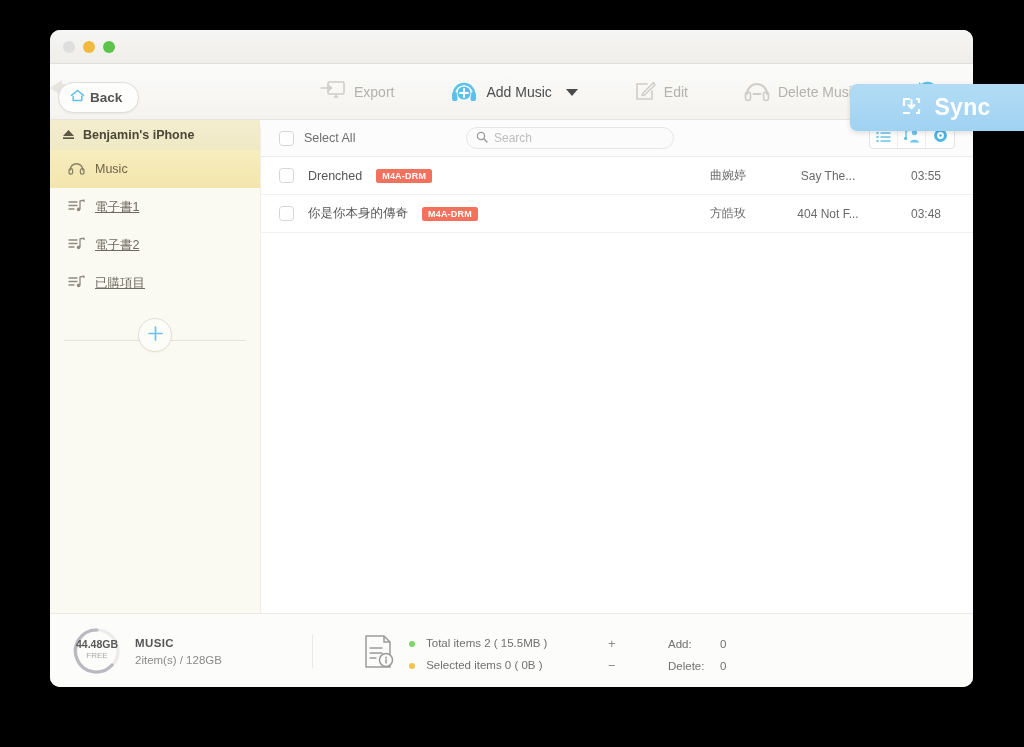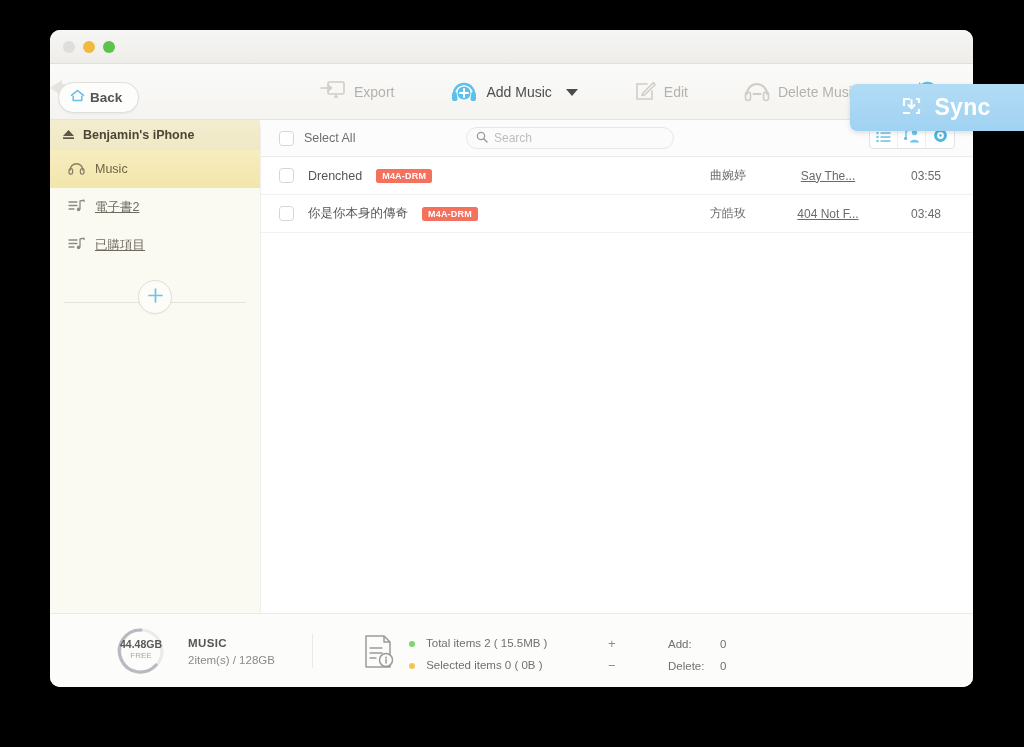--- a/index.html
+++ b/index.html
@@ -211,37 +211,37 @@
     letter-spacing: 0.2px;
     white-space: nowrap;
   }
   .col-artist {
     position: absolute; right: 200px; width: 90px;
     text-align: center; font-size: 12px; color: #6a6a6a;
   }
   .col-album {
     position: absolute; right: 95px; width: 100px;
     text-align: center; font-size: 12px; color: #6a6a6a;
-    white-space: nowrap; overflow: hidden; text-overflow: ellipsis; text-decoration: underline;
+    white-space: nowrap; overflow: hidden; text-overflow: ellipsis;
   }
   .col-time {
     position: absolute; right: 12px; width: 70px;
     text-align: center; font-size: 12px; color: #6a6a6a;
   }
 
   
   .statusbar {
     position: absolute; left: 0; right: 0; bottom: 0;
     height: 74px;
     background: #fcfcfb;
     border-top: 1px solid #eceae5;
   }
   .storage-block {
     position: absolute; left: 22px; top: 12px;
-    display: flex; align-items: center; gap: 22px; margin-left: 44px;
+    display: flex; align-items: center; gap: 13px;
   }
   .ring {
     position: relative; width: 50px; height: 50px;
   }
   .ring svg { position: absolute; left: 0; top: 0; }
   .ring-text {
     position: absolute; left: 0; top: 12px; width: 100%;
     text-align: center;
   }
   .ring-gb { font-size: 10.5px; color: #595959; font-weight: bold; display:block; }
@@ -415,20 +415,30 @@
           <span>
             <svg width="17" height="15" viewBox="0 0 17 15">
               <path d="M2.2 10 A6.3 6.3 0 0 1 14.8 10" stroke="#8a8066" stroke-width="1.5" fill="none" stroke-linecap="round"></path>
               <rect x="1" y="8.6" width="3.6" height="5.6" rx="1.7" stroke="#8a8066" stroke-width="1.3" fill="none"></rect>
               <rect x="12.4" y="8.6" width="3.6" height="5.6" rx="1.7" stroke="#8a8066" stroke-width="1.3" fill="none"></rect>
             </svg>
           </span>
           <span class="sb-label">Music</span>
         </div>
 
+        <div class="sb-item">
+          <span>
+            <svg width="17" height="14" viewBox="0 0 17 14">
+              <path d="M1 3 L9 3 M1 6.5 L9 6.5 M1 10 L6 10" stroke="#8e8a80" stroke-width="1.3" stroke-linecap="round"></path>
+              <path d="M12 10 L12 2 L16 1.2 L16 3" stroke="#8e8a80" stroke-width="1.3" fill="none" stroke-linejoin="round"></path>
+              <circle cx="10.6" cy="10.4" r="1.8" fill="#8e8a80"></circle>
+            </svg>
+          </span>
+          <span class="sb-label link">電子書1</span>
+        </div>
 
         <div class="sb-item">
           <span>
             <svg width="17" height="14" viewBox="0 0 17 14">
               <path d="M1 3 L9 3 M1 6.5 L9 6.5 M1 10 L6 10" stroke="#8e8a80" stroke-width="1.3" stroke-linecap="round"></path>
               <path d="M12 10 L12 2 L16 1.2 L16 3" stroke="#8e8a80" stroke-width="1.3" fill="none" stroke-linejoin="round"></path>
               <circle cx="10.6" cy="10.4" r="1.8" fill="#8e8a80"></circle>
             </svg>
           </span>
           <span class="sb-label link">電子書2</span>

